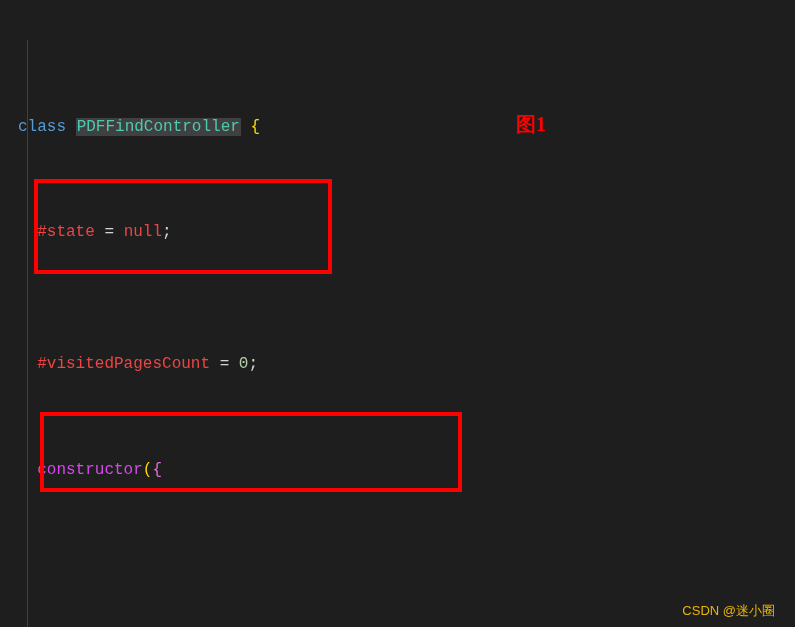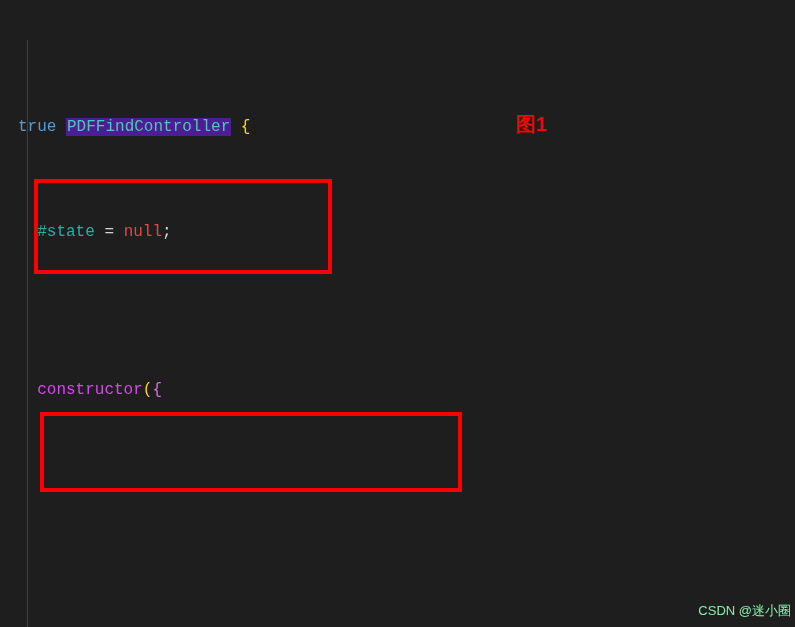--- a/index.html
+++ b/index.html
@@ -23,31 +23,31 @@
       white-space: pre;
       position: relative;
     }
     .line {
       padding-left: 18px;
       position: relative;
     }
     .keyword-class { color: #569cd6; }
     .class-name { color: #4ec9b0; }
     .brace { color: #ffd700; }
-    .property { color: #14b8a6; }
+    .property { color: #ef4444; }
     .operator { color: #d4d4d4; }
     .value-null { color: #ef4444; }
     .value-true { color: #569cd6; }
     .number { color: #b5cea8; }
     .keyword-constructor { color: #d946ef; }
     .semicolon { color: #d4d4d4; }
     .paren-yellow { color: #ffd700; }
     .paren-purple { color: #da70d6; }
     .highlight-classname {
-      background: #4c1d95;
+      background: #404040;
       padding: 0 1px;
     }
     .redbox {
       position: absolute;
       border: 4px solid #ff0000;
       pointer-events: none;
     }
     .redbox1 {
       left: 34px;
       top: 179px;
@@ -58,54 +58,55 @@
       left: 40px;
       top: 412px;
       width: 422px;
       height: 80px;
     }
     .annotation {
       position: absolute;
       color: #ff0000;
       font-weight: bold;
       font-size: 20px;
-      font-family: Liberation Sans, sans-serif;
+      font-family: Liberation Serif, serif;
     }
     .annotation1 {
       left: 516px;
       top: 108px;
     }
     .watermark {
       position: absolute;
-      right: 4px;
+      right: 20px;
       bottom: 6px;
-      color: #86efac;
+      color: #eab308;
       font-size: 13px;
       font-family: sans-serif;
     }
     .indent-guide {
       position: absolute;
       left: 27px;
       top: 32px;
       bottom: 10px;
       width: 1px;
       background: #404040;
     }
   </style>
 </head>
 <body>
 
 <div class="code-container">
   <div class="indent-guide"></div>
 
-  <div class="line"><span class="keyword-class">true</span> <span class="class-name highlight-classname">PDFFindController</span><span class="brace"> {</span></div>
+  <div class="line"><span class="keyword-class">class</span> <span class="class-name highlight-classname">PDFFindController</span><span class="brace"> {</span></div>
 
   <div class="line">  <span class="property">#state</span><span class="operator"> = </span><span class="value-null">null</span><span class="semicolon">;</span></div>
 
 
+  <div class="line">  <span class="property">#visitedPagesCount</span><span class="operator"> = </span><span class="number">0</span><span class="semicolon">;</span></div>
 
   <div class="line">  <span class="keyword-constructor">constructor</span><span class="paren-yellow">(</span><span class="paren-purple">{</span></div>
 
   
 
   
 
   
 
   

